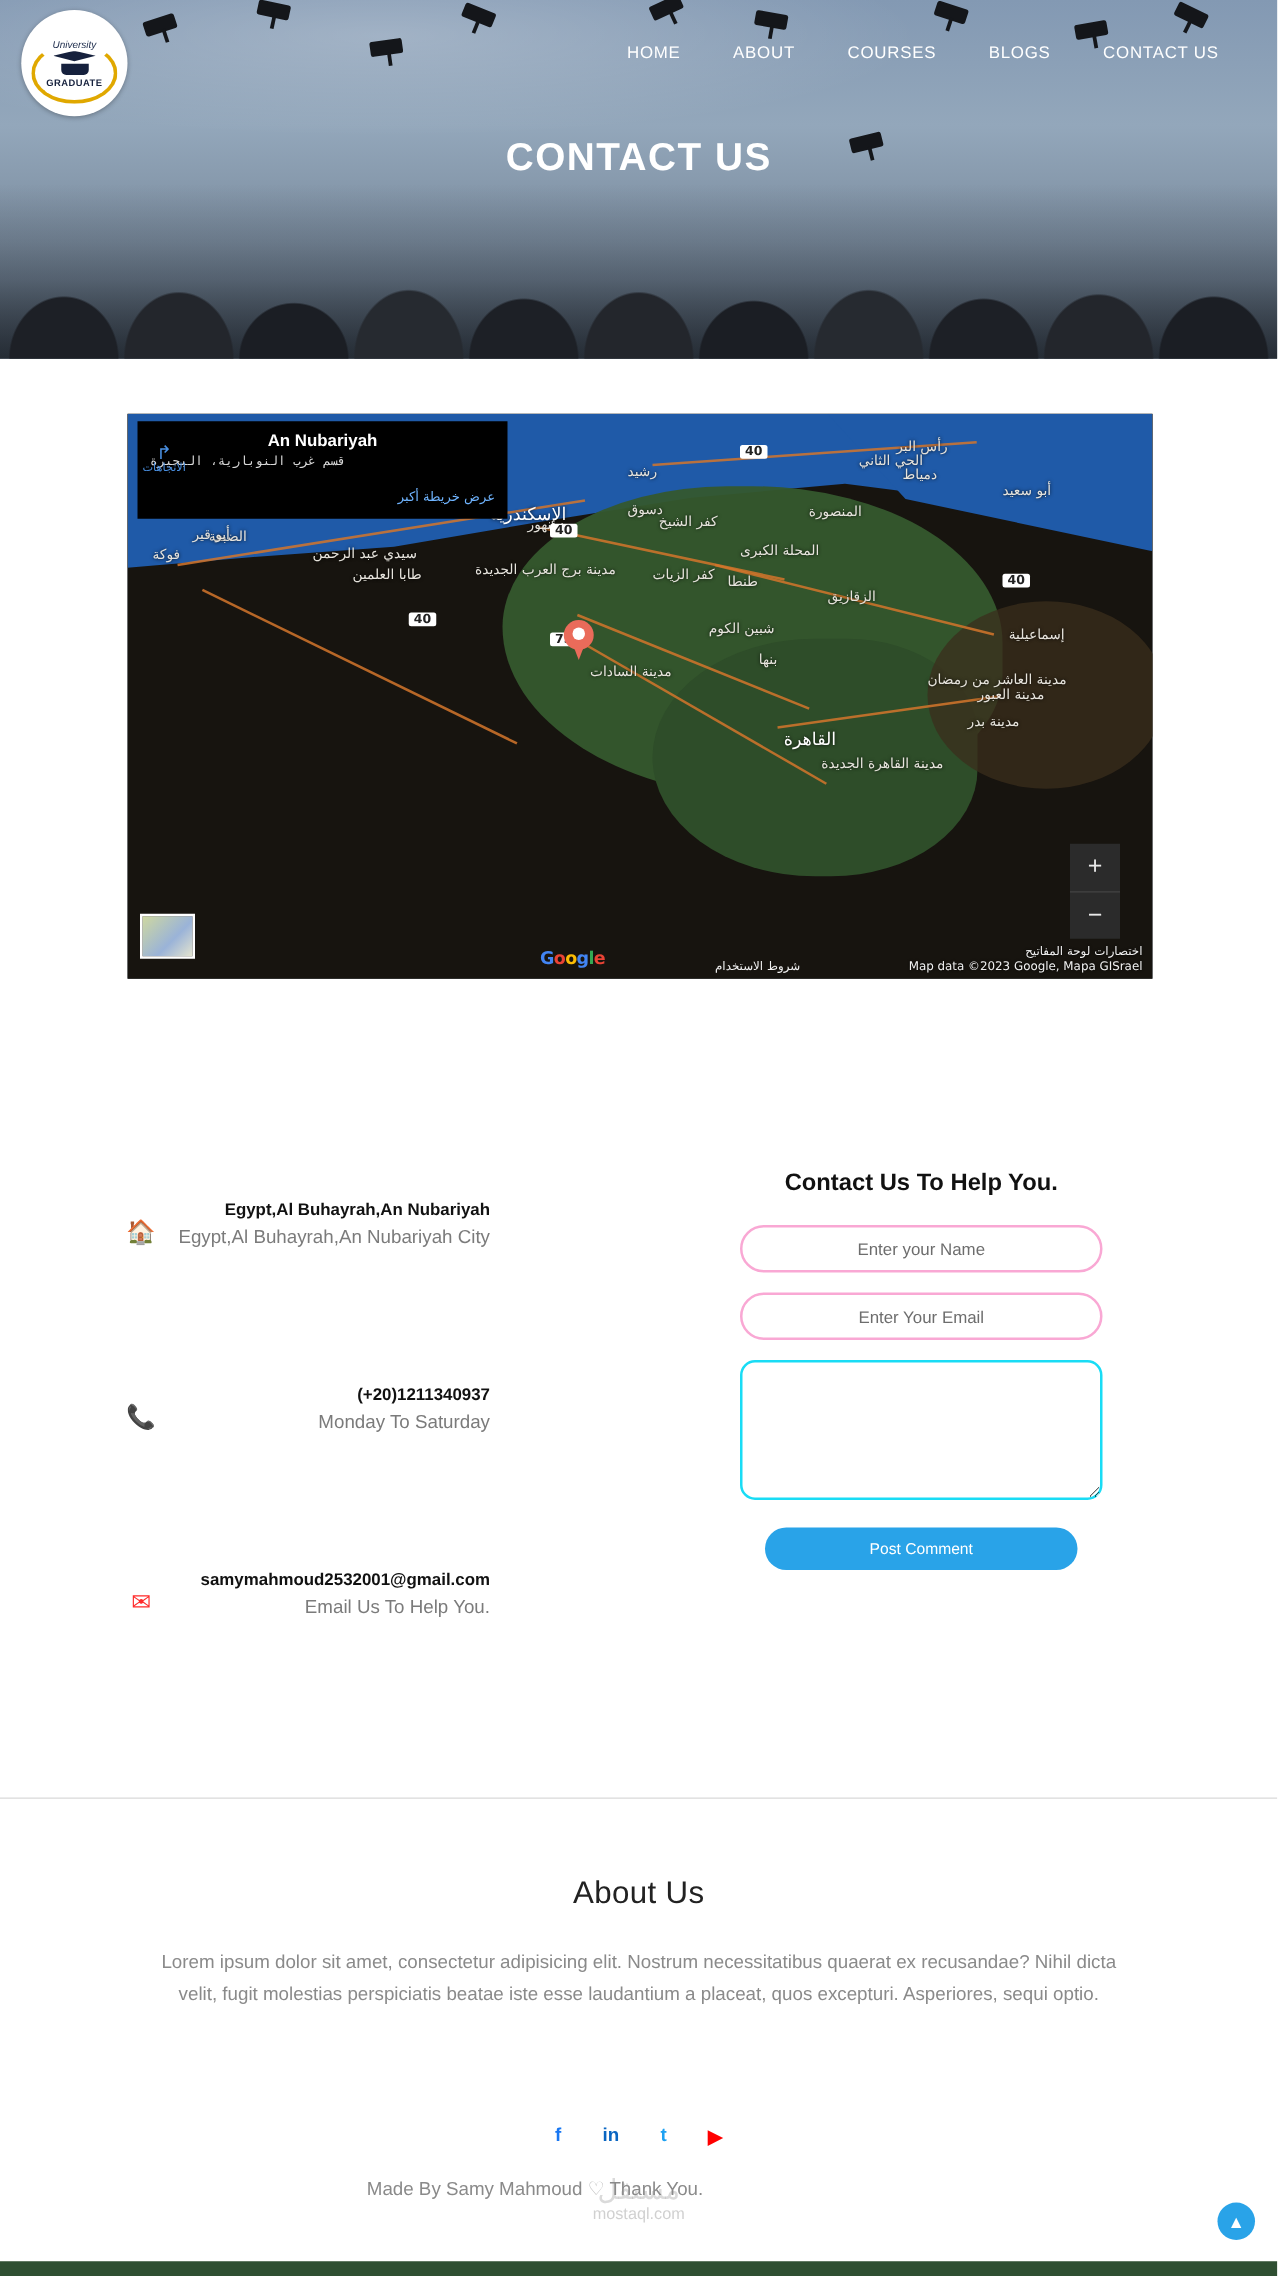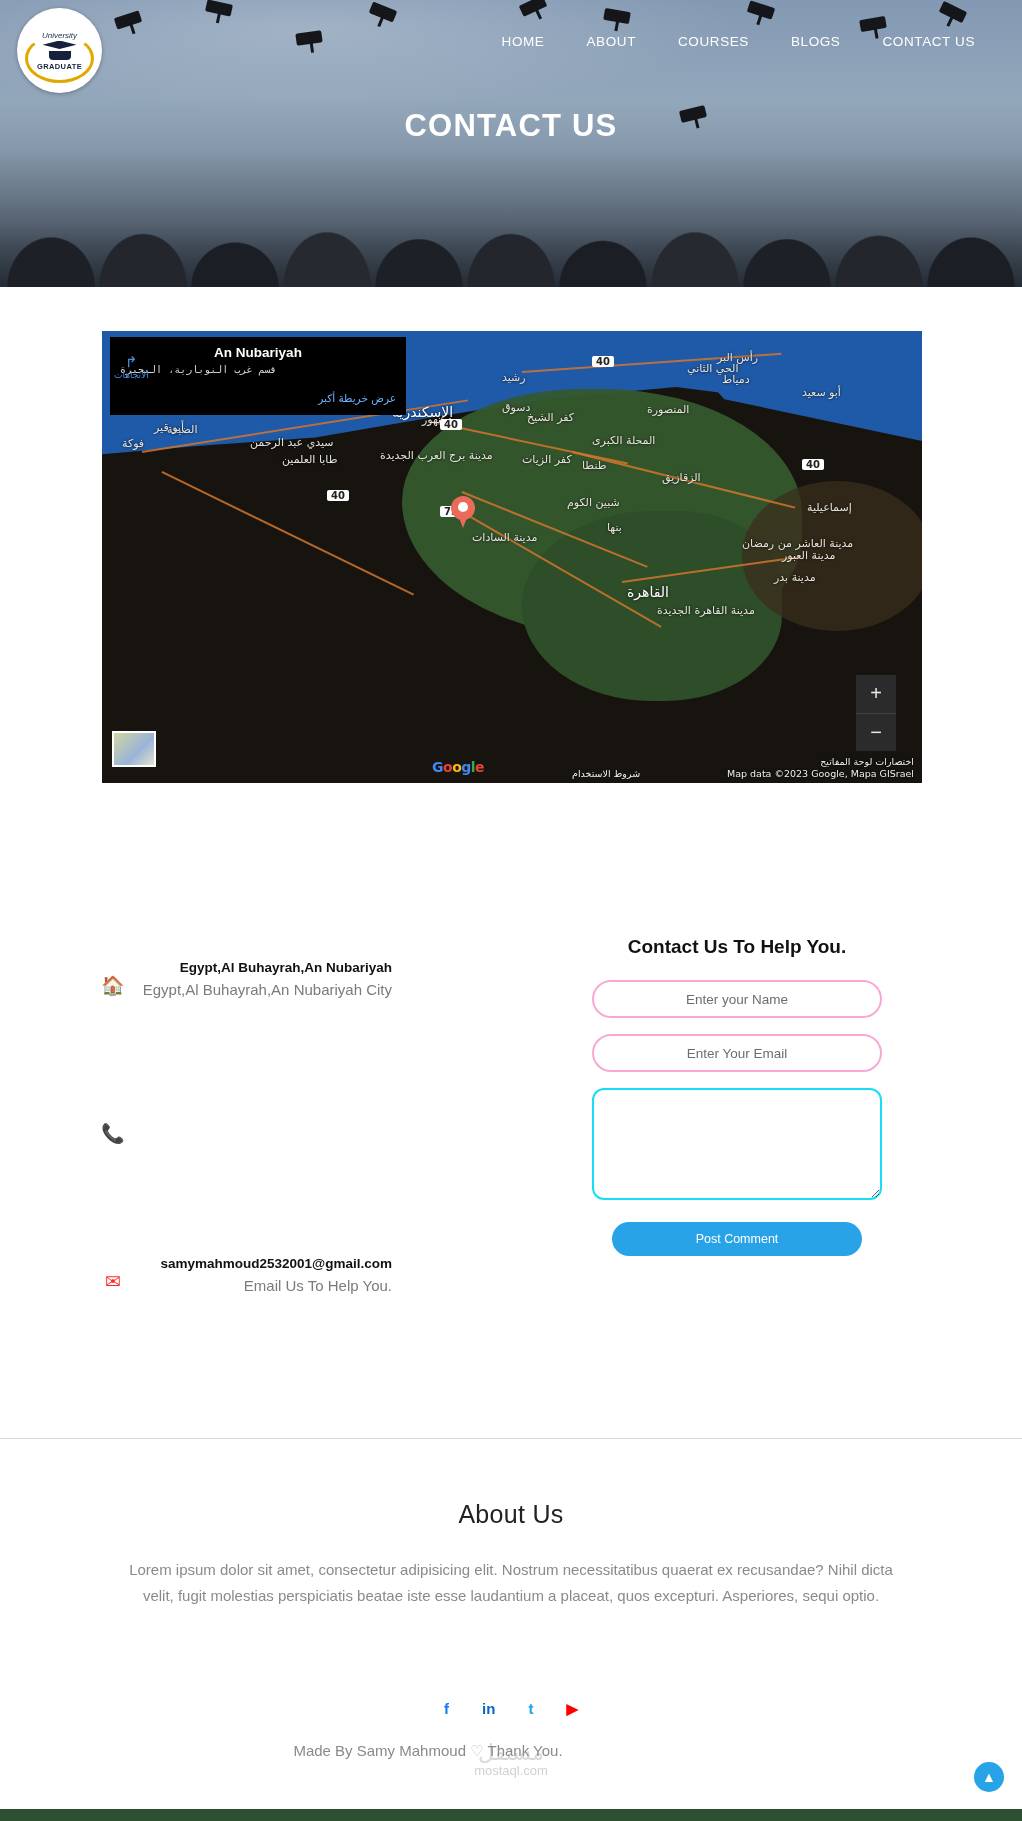--- a/index.html
+++ b/index.html
@@ -484,20 +484,24 @@
       <div class="ci-row">
         <div class="ci-icon">🏠</div>
         <div class="ci-text">
           <div class="ci-title">Egypt,Al Buhayrah,An Nubariyah</div>
           <div class="ci-sub">Egypt,Al Buhayrah,An Nubariyah City</div>
         </div>
       </div>
 
       <div class="ci-row">
         <div class="ci-icon">📞</div>
+        <div class="ci-text">
+          <div class="ci-title">(+20)1211340937</div>
+          <div class="ci-sub">Monday To Saturday</div>
+        </div>
       </div>
 
       <div class="ci-row">
         <div class="ci-icon">✉</div>
         <div class="ci-text">
           <div class="ci-title">samymahmoud2532001@gmail.com</div>
           <div class="ci-sub">Email Us To Help You.</div>
         </div>
       </div>
 

